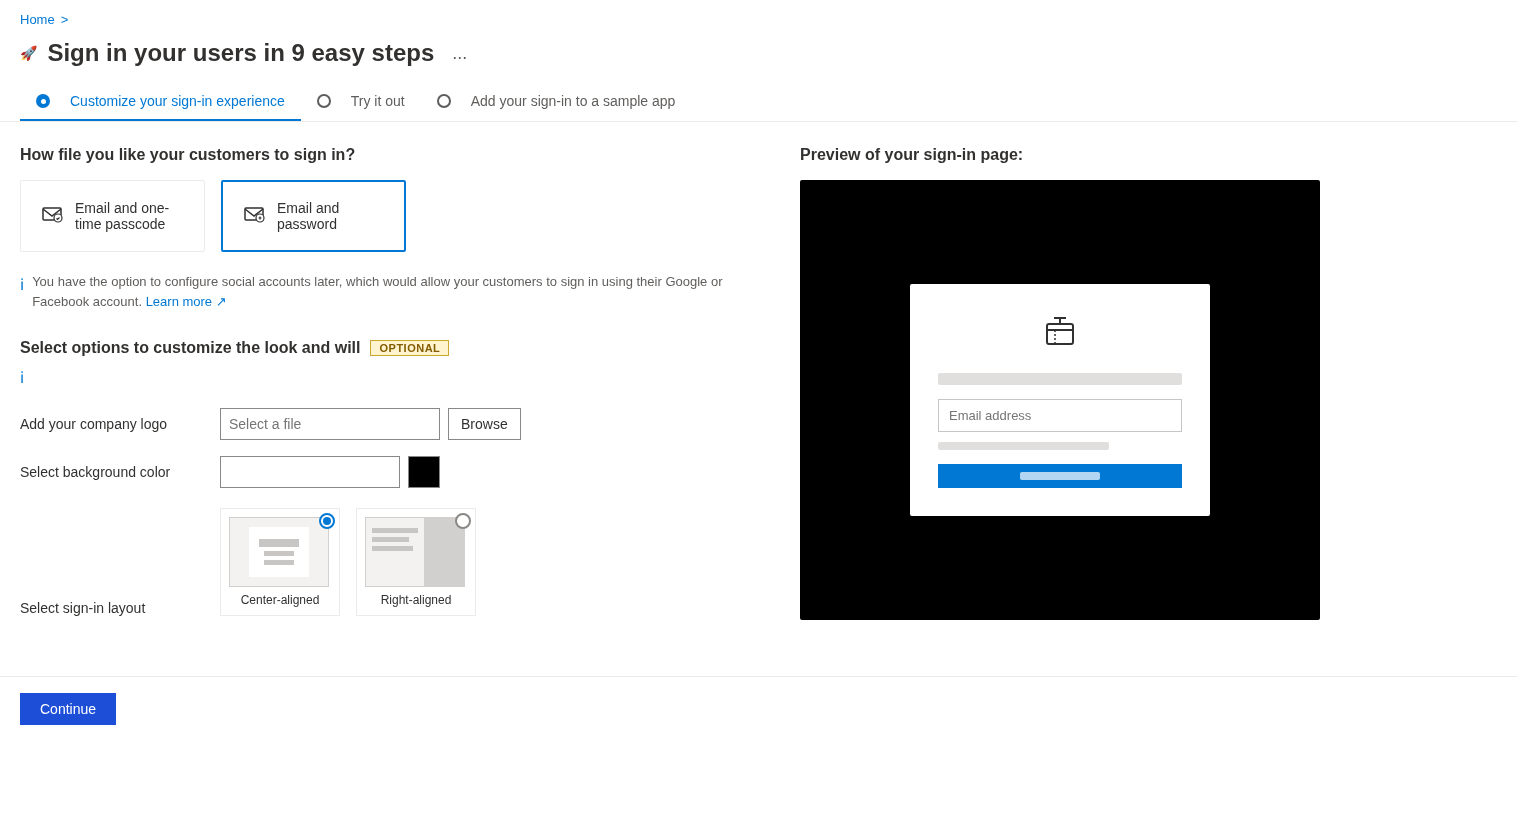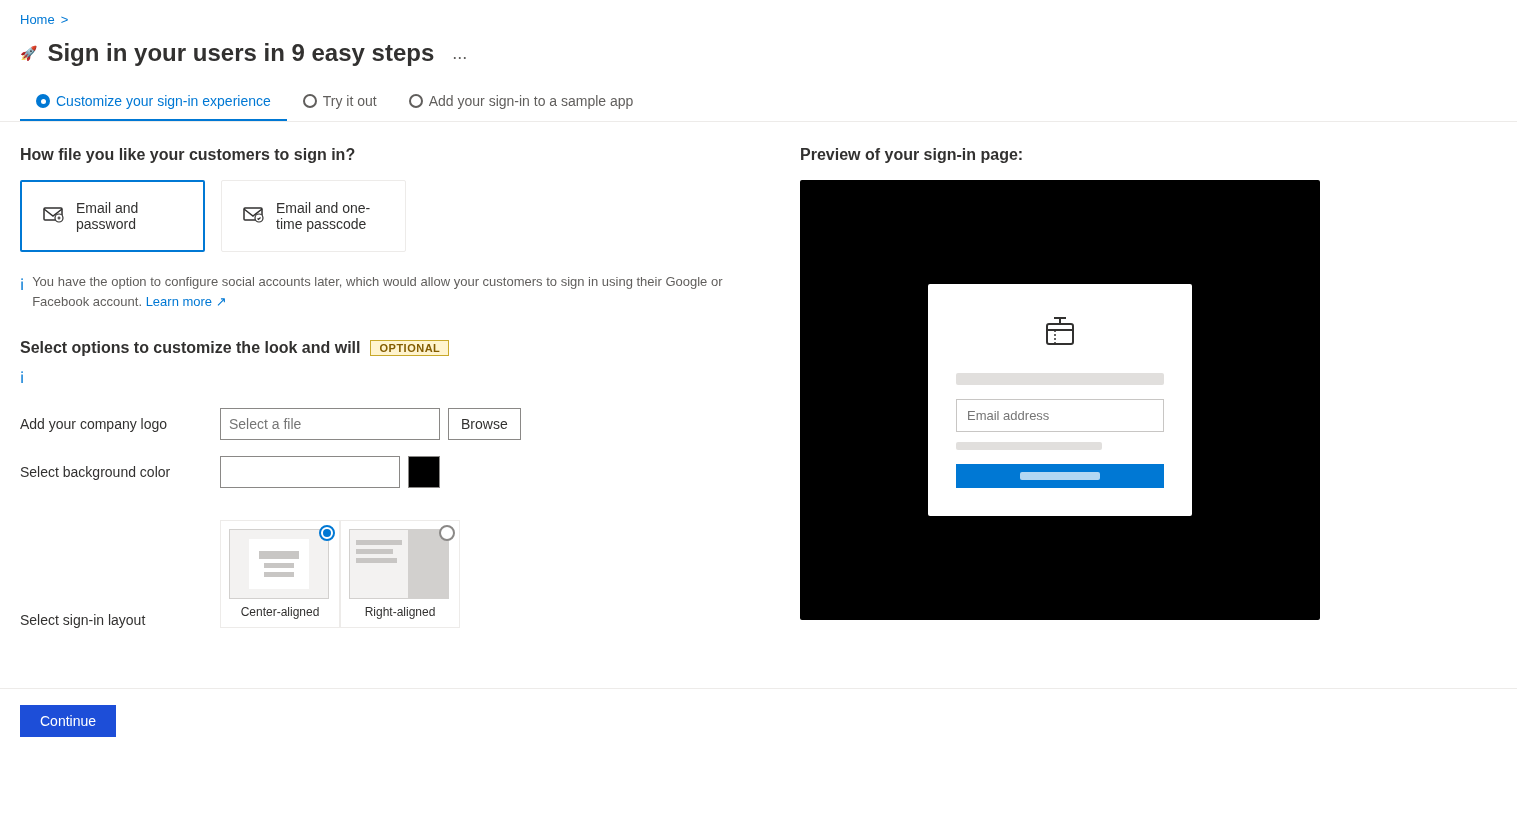--- a/index.html
+++ b/index.html
@@ -6,21 +6,21 @@
     body { font-family: 'Segoe UI', Tahoma, Geneva, Verdana, sans-serif; background: #fff; color: #323130; font-size: 14px; }
 
     .breadcrumb { padding: 12px 12px 4px 20px; font-size: 13px; color: #0078d4; display: flex; align-items: center; gap: 6px; }
     .breadcrumb a { color: #0078d4; text-decoration: none; }
 
     .page-header { padding: 8px 20px 16px 20px; display: flex; align-items: center; gap: 10px; }
     .page-title { font-size: 24px; font-weight: 600; color: #323130; }
     .page-more { color: #605e5c; font-size: 18px; cursor: pointer; margin-left: 8px; }
 
     .tabs-container { padding: 0 20px; border-bottom: 1px solid #edebe9; display: flex; gap: 0; }
-    .tab { padding: 10px 16px; font-size: 14px; cursor: pointer; color: #605e5c; border-bottom: 2px solid transparent; display: flex; align-items: center; gap: 6px; text-decoration: none; }
+    .tab { padding: 10px 16px; font-size: 14px; cursor: pointer; color: #605e5c; border-bottom: 2px solid transparent; display: flex; align-items: center; gap: 20px; text-decoration: none; }
     .tab.active { color: #0078d4; border-bottom: 2px solid #0078d4; font-weight: 500; }
     .tab-radio { width: 14px; height: 14px; border-radius: 50%; border: 2px solid #605e5c; display: inline-flex; align-items: center; justify-content: center; }
     .tab-radio.active-radio { border-color: #0078d4; background: #0078d4; }
     .tab-radio.active-radio::after { content: ''; width: 5px; height: 5px; border-radius: 50%; background: #fff; }
 
     .main-content { display: flex; padding: 24px 20px; gap: 40px; }
     .left-panel { flex: 1; max-width: 740px; }
     .right-panel { flex: 0 0 540px; }
 
     .section-title { font-size: 16px; font-weight: 600; margin-bottom: 16px; color: #323130; }
@@ -40,21 +40,21 @@
     .continuing-info { display: flex; gap: 8px; font-size: 13px; color: #605e5c; margin-bottom: 20px; }
 
     .form-row { display: flex; align-items: center; margin-bottom: 16px; }
     .form-label { width: 200px; font-size: 14px; color: #323130; }
     .form-control { display: flex; gap: 8px; align-items: center; }
     .text-input { border: 1px solid #8a8886; padding: 7px 8px; font-size: 14px; width: 220px; height: 32px; color: #323130; }
     .browse-btn { border: 1px solid #8a8886; background: #fff; padding: 5px 12px; font-size: 14px; cursor: pointer; height: 32px; color: #323130; text-align: center; }
     .color-input { border: 1px solid #8a8886; padding: 5px 8px; font-size: 14px; width: 180px; height: 32px; color: #323130; }
     .color-swatch { width: 32px; height: 32px; background: #000000; border: 1px solid #8a8886; cursor: pointer; }
 
-    .layout-options { display: flex; margin-top: 16px; }
+    .layout-options { display: flex; gap: 16px; margin-top: 4px; }
     .layout-card { border: 1px solid #edebe9; padding: 8px; cursor: pointer; position: relative; width: 120px; text-align: center; }
     .layout-preview { width: 100px; height: 70px; background: #f3f2f1; border: 1px solid #d2d0ce; display: flex; position: relative; overflow: hidden; }
     .layout-card-label { font-size: 12px; color: #323130; margin-top: 6px; }
     .radio-top-right { position: absolute; top: 4px; right: 4px; width: 16px; height: 16px; border-radius: 50%; border: 2px solid #0078d4; background: #fff; display: flex; align-items: center; justify-content: center; z-index: 2; }
     .radio-top-right.checked::after { content: ''; width: 8px; height: 8px; border-radius: 50%; background: #0078d4; }
     .radio-top-right.unchecked { border-color: #8a8886; }
 
     
     .center-layout-inner { margin: auto; background: #fff; width: 60px; height: 50px; display: flex; flex-direction: column; align-items: center; justify-content: center; gap: 4px; }
     .center-box { width: 40px; height: 8px; background: #c8c6c4; }
@@ -62,21 +62,21 @@
 
     
     .right-layout-preview { width: 100px; height: 70px; background: #f3f2f1; border: 1px solid #d2d0ce; display: flex; position: relative; overflow: hidden; }
     .right-layout-sidebar { width: 40px; height: 100%; background: #d2d0ce; }
     .right-layout-lines { display: flex; flex-direction: column; gap: 4px; padding: 10px 6px; flex: 1; }
     .right-line { height: 5px; background: #c8c6c4; }
 
     
     .preview-title { font-size: 16px; font-weight: 600; margin-bottom: 16px; color: #323130; }
     .preview-box { background: #000; width: 520px; height: 440px; display: flex; align-items: center; justify-content: center; border-radius: 2px; }
-    .preview-card { background: #fff; width: 264px; padding: 30px 28px 28px 28px; border-radius: 2px; box-shadow: 0 2px 8px rgba(0,0,0,0.2); }
+    .preview-card { background: #fff; width: 300px; padding: 30px 28px 28px 28px; border-radius: 2px; box-shadow: 0 2px 8px rgba(0,0,0,0.2); }
     .preview-logo { font-size: 28px; margin-bottom: 16px; text-align: center; color: #323130; }
     .preview-title-bar { height: 12px; background: #e1dfdd; border-radius: 2px; margin-bottom: 14px; width: 100%; }
     .preview-input-field { border: 1px solid #c8c6c4; padding: 8px 10px; font-size: 13px; color: #a19f9d; width: 100%; margin-bottom: 10px; }
     .preview-subtitle-bar { height: 8px; background: #e1dfdd; border-radius: 2px; margin-bottom: 14px; width: 70%; }
     .preview-button { background: #0078d4; color: #fff; width: 100%; padding: 8px; border: none; cursor: pointer; font-size: 14px; display: flex; align-items: center; justify-content: center; }
     .preview-button-inner { width: 80px; height: 8px; background: rgba(255,255,255,0.7); border-radius: 2px; }
 
     .footer { border-top: 1px solid #edebe9; padding: 16px 20px; margin-top: 20px; }
     .continue-btn { background: #1d4ed8; color: #fff; border: none; padding: 6px 20px; font-size: 14px; cursor: pointer; height: 32px; }
 
@@ -112,43 +112,43 @@
   </div>
 </div>
 
 <div class="main-content">
 
   <div class="left-panel">
 
     <div class="section-title">How file you like your customers to sign in?</div>
 
     <div class="signin-options">
+
+      <div class="signin-card">
+        <span class="signin-card-icon">
+          <svg width="22" height="22" viewBox="0 0 22 22" fill="none" xmlns="http://www.w3.org/2000/svg">
+            <rect x="2" y="5" width="18" height="12" rx="1" stroke="#323130" stroke-width="1.5" fill="none"></rect>
+            <path d="M2 6l9 7 9-7" stroke="#323130" stroke-width="1.5" fill="none"></path>
+            <circle cx="17" cy="15" r="4" fill="#fff" stroke="#323130" stroke-width="1.2"></circle>
+            <path d="M15.5 15.5l1 1 2-2" stroke="#323130" stroke-width="1.2"></path>
+          </svg>
+        </span>
+        <span>Email and one-time passcode</span>
+      </div>
 
       <div class="signin-card selected">
         <span class="signin-card-icon">
           <svg width="22" height="22" viewBox="0 0 22 22" fill="none" xmlns="http://www.w3.org/2000/svg">
             <rect x="2" y="5" width="18" height="12" rx="1" stroke="#323130" stroke-width="1.5" fill="none"></rect>
             <path d="M2 6l9 7 9-7" stroke="#323130" stroke-width="1.5" fill="none"></path>
             <circle cx="17" cy="15" r="4" fill="#fff" stroke="#323130" stroke-width="1.2"></circle>
             <path d="M15.5 15h3M17 13.5v3" stroke="#323130" stroke-width="1.2"></path>
           </svg>
         </span>
         <span>Email and password</span>
-      </div>
-
-      <div class="signin-card">
-        <span class="signin-card-icon">
-          <svg width="22" height="22" viewBox="0 0 22 22" fill="none" xmlns="http://www.w3.org/2000/svg">
-            <rect x="2" y="5" width="18" height="12" rx="1" stroke="#323130" stroke-width="1.5" fill="none"></rect>
-            <path d="M2 6l9 7 9-7" stroke="#323130" stroke-width="1.5" fill="none"></path>
-            <circle cx="17" cy="15" r="4" fill="#fff" stroke="#323130" stroke-width="1.2"></circle>
-            <path d="M15.5 15.5l1 1 2-2" stroke="#323130" stroke-width="1.2"></path>
-          </svg>
-        </span>
-        <span>Email and one-time passcode</span>
       </div>
     </div>
 
     <div class="info-box">
       <span class="info-icon">ℹ</span>
       <span>
         <span>You have the option to configure social accounts later, which would allow your customers to sign in using their Google or Facebook account.</span>
         <a href="#" class="info-link">
           <span>Learn more</span> <span>↗</span>
         </a>

